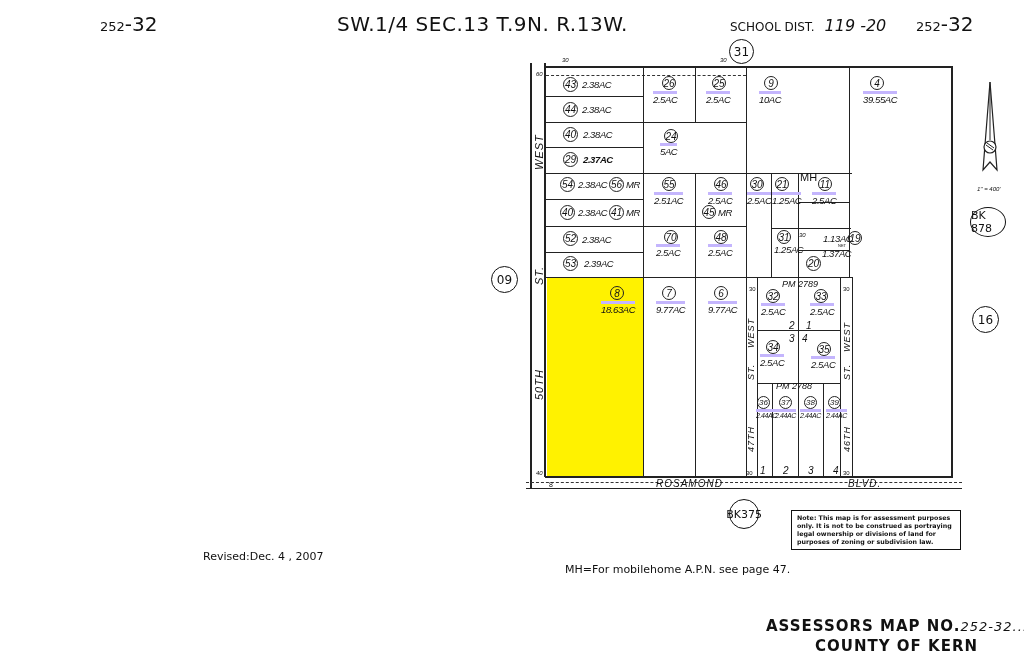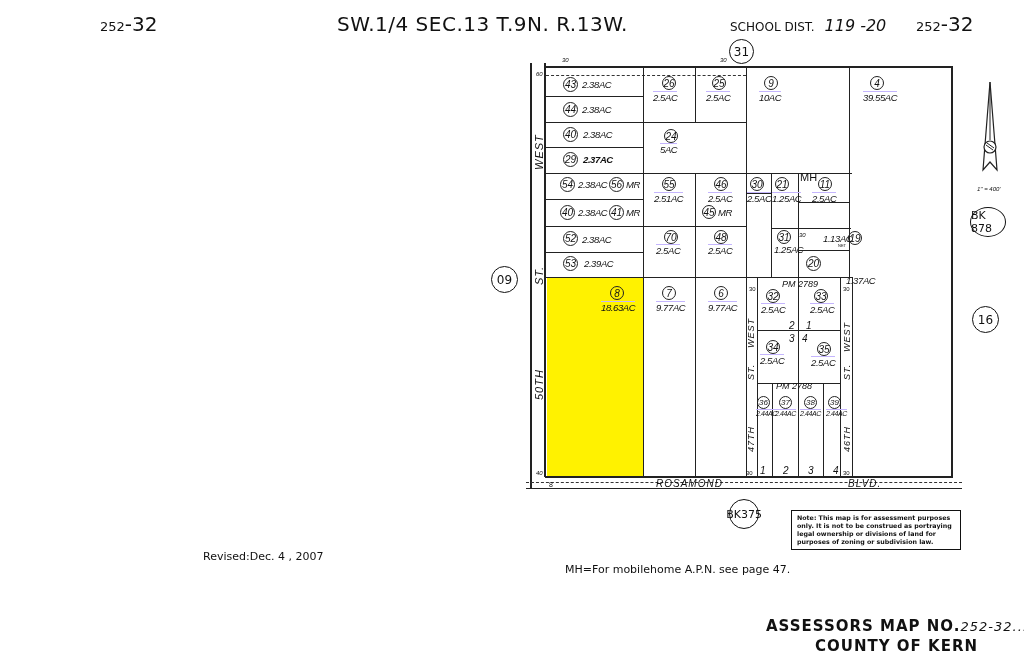--- a/index.html
+++ b/index.html
@@ -8,21 +8,21 @@
   .hdr{font-family:"DejaVu Sans",sans-serif;color:#111;white-space:nowrap;}
   .hdr-num{font-size:20px;}
   .hdr-num small{font-size:13px;}
   .title{font-size:20px;letter-spacing:0.5px;}
   .school{font-size:12px;}
   .school i{font-size:16px;font-style:italic;margin-left:10px;}
   .line{position:absolute;background:#222;}
   .dash{position:absolute;border-top:1px dashed #333;}
   .circ{position:absolute;border:1.4px solid #222;border-radius:50%;display:flex;align-items:center;justify-content:center;font-style:italic;font-size:10px;background:transparent;box-sizing:border-box;}
   .acl{position:absolute;font-style:italic;font-size:9.5px;white-space:nowrap;letter-spacing:-0.4px;}
-  .ul{border-top:1px solid #c4b5fd;padding-top:0px;}
+  .ul{border-top:3px solid #c4b5fd;padding-top:0px;}
   .street{position:absolute;font-style:italic;font-size:11px;letter-spacing:1px;white-space:nowrap;}
   .vert{transform:rotate(-90deg);transform-origin:left top;}
   .bigcirc{position:absolute;border:1.6px solid #111;border-radius:50%;display:flex;align-items:center;justify-content:center;font-size:12px;font-family:"DejaVu Sans",sans-serif;box-sizing:border-box;}
   .yellow{position:absolute;background:#fff200;}
   .note{position:absolute;border:1.6px solid #111;font-family:"DejaVu Sans",sans-serif;font-weight:bold;font-size:6.3px;line-height:8px;padding:3px 5px;box-sizing:border-box;}
   .foot{font-family:"DejaVu Sans",sans-serif;font-weight:bold;font-size:15px;letter-spacing:1px;white-space:nowrap;}
   .small{font-size:11px;font-family:"DejaVu Sans",sans-serif;white-space:nowrap;}
   .lot{position:absolute;font-style:italic;font-size:10px;}
 </style>
 </head>
@@ -160,21 +160,21 @@
 <div class="abs" style="left:800px;top:171px;font-size:11px;">MH</div>
 <div class="circ" style="left:818px;top:177px;width:14px;height:14px;">11</div>
 <div class="acl ul" style="left:812px;top:192px;">2.5AC</div>
 <div class="circ" style="left:777px;top:230px;width:14px;height:14px;">31</div>
 <div class="acl" style="left:774px;top:244px;">1.25AC</div>
 <div class="abs" style="left:799px;top:232px;font-size:6px;font-style:italic;">30</div>
 <div class="circ" style="left:848px;top:231px;width:14px;height:14px;text-align:center;">19</div>
 <div class="acl" style="left:823px;top:233px;">1.13AC</div>
 <div class="abs" style="left:838px;top:243px;font-size:4px;">NET</div>
 <div class="circ" style="left:806px;top:256px;width:15px;height:15px;">20</div>
-<div class="acl" style="left:822px;top:275px;margin-left:24px;">1.37AC</div>
+<div class="acl" style="left:822px;top:248px;">1.37AC</div>
 
 <div class="circ" style="left:610px;top:286px;width:14px;height:14px;">8</div>
 <div class="acl ul" style="left:601px;top:301px;">18.63AC</div>
 <div class="circ" style="left:662px;top:286px;width:14px;height:14px;">7</div>
 <div class="acl ul" style="left:656px;top:301px;">9.77AC</div>
 <div class="circ" style="left:714px;top:286px;width:14px;height:14px;">6</div>
 <div class="acl ul" style="left:708px;top:301px;">9.77AC</div>
 
 <div class="abs" style="left:782px;top:279px;font-size:9px;font-style:italic;">PM 2789</div>
 <div class="circ" style="left:766px;top:289px;width:14px;height:14px;">32</div>

